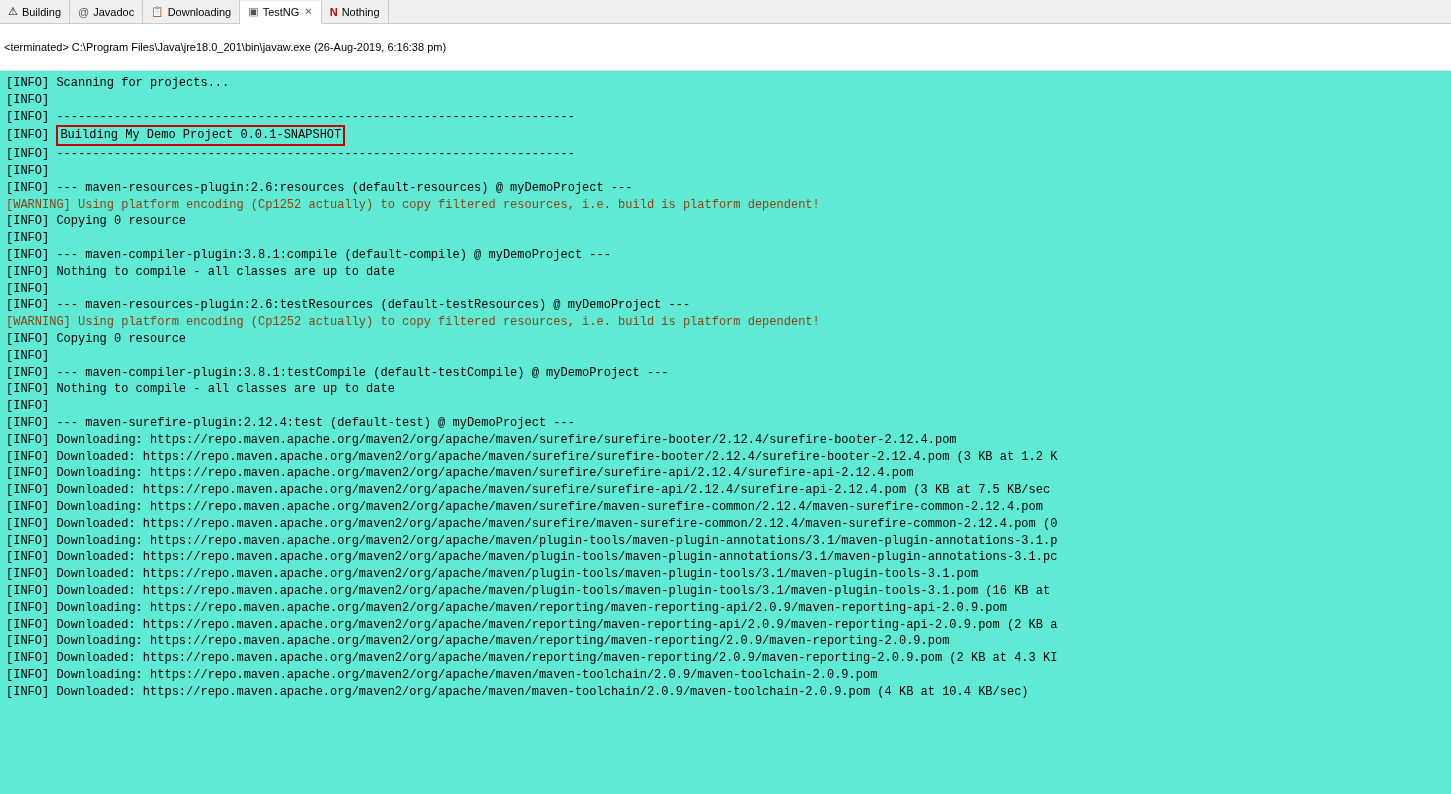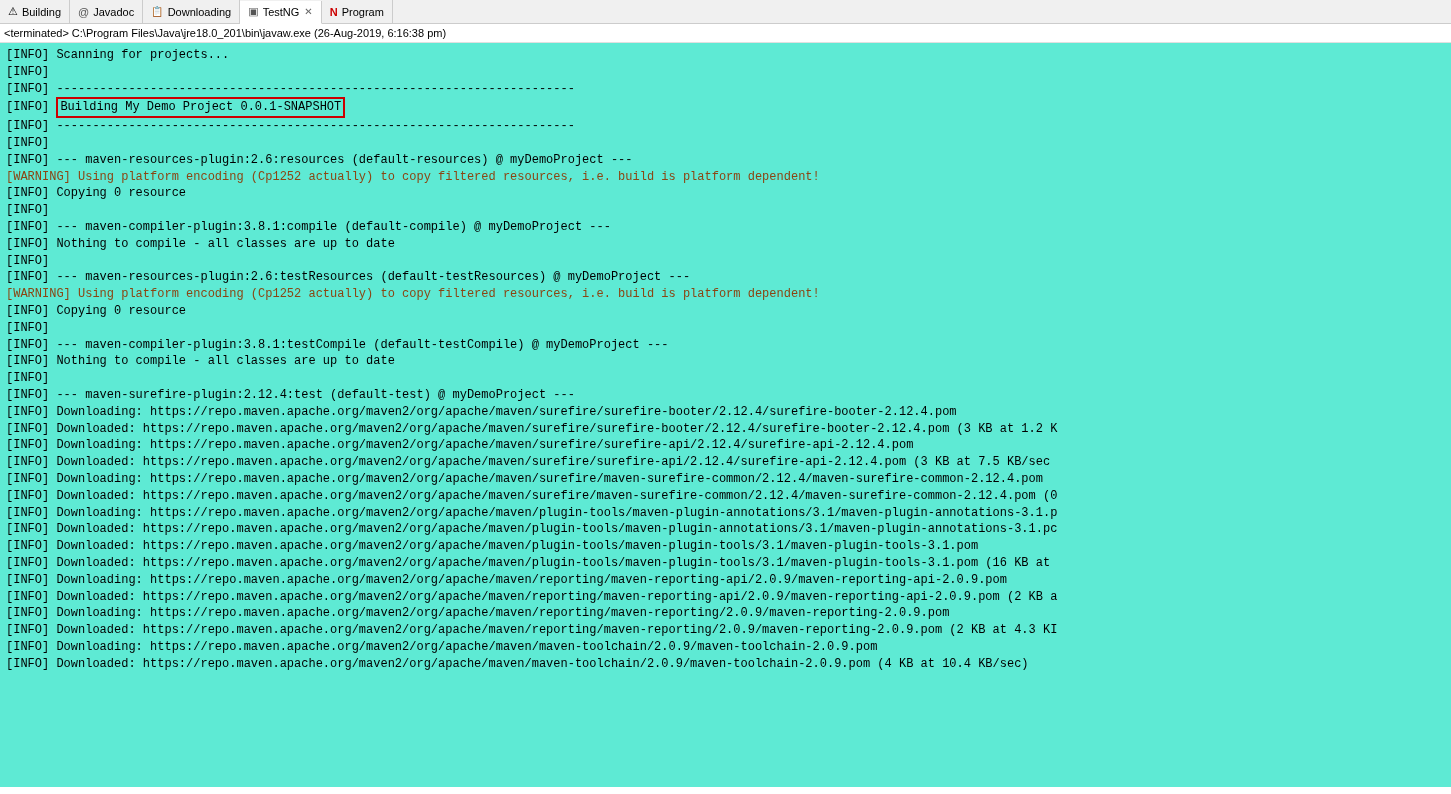--- a/index.html
+++ b/index.html
@@ -46,21 +46,21 @@
     .tab-close {
       margin-left: 5px;
       font-size: 10px;
       color: #666;
       cursor: pointer;
     }
 
     
     .terminated-bar {
       background: #fff;
-      padding: 3px 4px;
+      padding: 17px 4px;
       font-family: Arial, sans-serif;
       font-size: 11px;
       color: #000;
       border-bottom: 1px solid #e0e0e0;
     }
 
     
     .console-output {
       background: #5eead4;
       padding: 4px 6px;
@@ -88,21 +88,21 @@
     <span class="tab-icon" style="font-size:10px;">📋</span>
     <span>Downloading</span>
   </div>
   <div class="tab active">
     <span class="tab-icon" style="color:#555;">▣</span>
     <span>TestNG</span>
     <span class="tab-close">✕</span>
   </div>
   <div class="tab">
     <span class="tab-icon" style="color:#c00; font-weight:bold;">N</span>
-    <span>Program</span>
+    <span>Nothing</span>
   </div>
 </div>
 
 <div class="terminated-bar">
   <span>&lt;terminated&gt; C:\Program Files\Java\jre18.0_201\bin\javaw.exe (26-Aug-2019, 6:16:38 pm)</span>
 </div>
 
 <div class="console-output" id="console-output"><div style="color: rgb(0, 0, 0);">[INFO] Scanning for projects...</div><div style="color: rgb(0, 0, 0);">[INFO]</div><div style="color: rgb(0, 0, 0);">[INFO] ------------------------------------------------------------------------</div><div><span style="color:#000;">[INFO] </span><span style="display:inline-block; border: 2px solid #cc0000; padding: 0 2px; color:#000;">Building My Demo Project 0.0.1-SNAPSHOT</span></div><div style="color: rgb(0, 0, 0);">[INFO] ------------------------------------------------------------------------</div><div style="color: rgb(0, 0, 0);">[INFO]</div><div style="color: rgb(0, 0, 0);">[INFO] --- maven-resources-plugin:2.6:resources (default-resources) @ myDemoProject ---</div><div style="color: rgb(139, 69, 19);">[WARNING] Using platform encoding (Cp1252 actually) to copy filtered resources, i.e. build is platform dependent!</div><div style="color: rgb(0, 0, 0);">[INFO] Copying 0 resource</div><div style="color: rgb(0, 0, 0);">[INFO]</div><div style="color: rgb(0, 0, 0);">[INFO] --- maven-compiler-plugin:3.8.1:compile (default-compile) @ myDemoProject ---</div><div style="color: rgb(0, 0, 0);">[INFO] Nothing to compile - all classes are up to date</div><div style="color: rgb(0, 0, 0);">[INFO]</div><div style="color: rgb(0, 0, 0);">[INFO] --- maven-resources-plugin:2.6:testResources (default-testResources) @ myDemoProject ---</div><div style="color: rgb(139, 69, 19);">[WARNING] Using platform encoding (Cp1252 actually) to copy filtered resources, i.e. build is platform dependent!</div><div style="color: rgb(0, 0, 0);">[INFO] Copying 0 resource</div><div style="color: rgb(0, 0, 0);">[INFO]</div><div style="color: rgb(0, 0, 0);">[INFO] --- maven-compiler-plugin:3.8.1:testCompile (default-testCompile) @ myDemoProject ---</div><div style="color: rgb(0, 0, 0);">[INFO] Nothing to compile - all classes are up to date</div><div style="color: rgb(0, 0, 0);">[INFO]</div><div style="color: rgb(0, 0, 0);">[INFO] --- maven-surefire-plugin:2.12.4:test (default-test) @ myDemoProject ---</div><div style="color: rgb(0, 0, 0);">[INFO] Downloading: https://repo.maven.apache.org/maven2/org/apache/maven/surefire/surefire-booter/2.12.4/surefire-booter-2.12.4.pom</div><div style="color: rgb(0, 0, 0);">[INFO] Downloaded: https://repo.maven.apache.org/maven2/org/apache/maven/surefire/surefire-booter/2.12.4/surefire-booter-2.12.4.pom (3 KB at 1.2 K</div><div style="color: rgb(0, 0, 0);">[INFO] Downloading: https://repo.maven.apache.org/maven2/org/apache/maven/surefire/surefire-api/2.12.4/surefire-api-2.12.4.pom</div><div style="color: rgb(0, 0, 0);">[INFO] Downloaded: https://repo.maven.apache.org/maven2/org/apache/maven/surefire/surefire-api/2.12.4/surefire-api-2.12.4.pom (3 KB at 7.5 KB/sec</div><div style="color: rgb(0, 0, 0);">[INFO] Downloading: https://repo.maven.apache.org/maven2/org/apache/maven/surefire/maven-surefire-common/2.12.4/maven-surefire-common-2.12.4.pom</div><div style="color: rgb(0, 0, 0);">[INFO] Downloaded: https://repo.maven.apache.org/maven2/org/apache/maven/surefire/maven-surefire-common/2.12.4/maven-surefire-common-2.12.4.pom (0</div><div style="color: rgb(0, 0, 0);">[INFO] Downloading: https://repo.maven.apache.org/maven2/org/apache/maven/plugin-tools/maven-plugin-annotations/3.1/maven-plugin-annotations-3.1.p</div><div style="color: rgb(0, 0, 0);">[INFO] Downloaded: https://repo.maven.apache.org/maven2/org/apache/maven/plugin-tools/maven-plugin-annotations/3.1/maven-plugin-annotations-3.1.pc</div><div style="color: rgb(0, 0, 0);">[INFO] Downloaded: https://repo.maven.apache.org/maven2/org/apache/maven/plugin-tools/maven-plugin-tools/3.1/maven-plugin-tools-3.1.pom</div><div style="color: rgb(0, 0, 0);">[INFO] Downloaded: https://repo.maven.apache.org/maven2/org/apache/maven/plugin-tools/maven-plugin-tools/3.1/maven-plugin-tools-3.1.pom (16 KB at</div><div style="color: rgb(0, 0, 0);">[INFO] Downloading: https://repo.maven.apache.org/maven2/org/apache/maven/reporting/maven-reporting-api/2.0.9/maven-reporting-api-2.0.9.pom</div><div style="color: rgb(0, 0, 0);">[INFO] Downloaded: https://repo.maven.apache.org/maven2/org/apache/maven/reporting/maven-reporting-api/2.0.9/maven-reporting-api-2.0.9.pom (2 KB a</div><div style="color: rgb(0, 0, 0);">[INFO] Downloading: https://repo.maven.apache.org/maven2/org/apache/maven/reporting/maven-reporting/2.0.9/maven-reporting-2.0.9.pom</div><div style="color: rgb(0, 0, 0);">[INFO] Downloaded: https://repo.maven.apache.org/maven2/org/apache/maven/reporting/maven-reporting/2.0.9/maven-reporting-2.0.9.pom (2 KB at 4.3 KI</div><div style="color: rgb(0, 0, 0);">[INFO] Downloading: https://repo.maven.apache.org/maven2/org/apache/maven/maven-toolchain/2.0.9/maven-toolchain-2.0.9.pom</div><div style="color: rgb(0, 0, 0);">[INFO] Downloaded: https://repo.maven.apache.org/maven2/org/apache/maven/maven-toolchain/2.0.9/maven-toolchain-2.0.9.pom (4 KB at 10.4 KB/sec)</div></div>
 
 </body></html>

